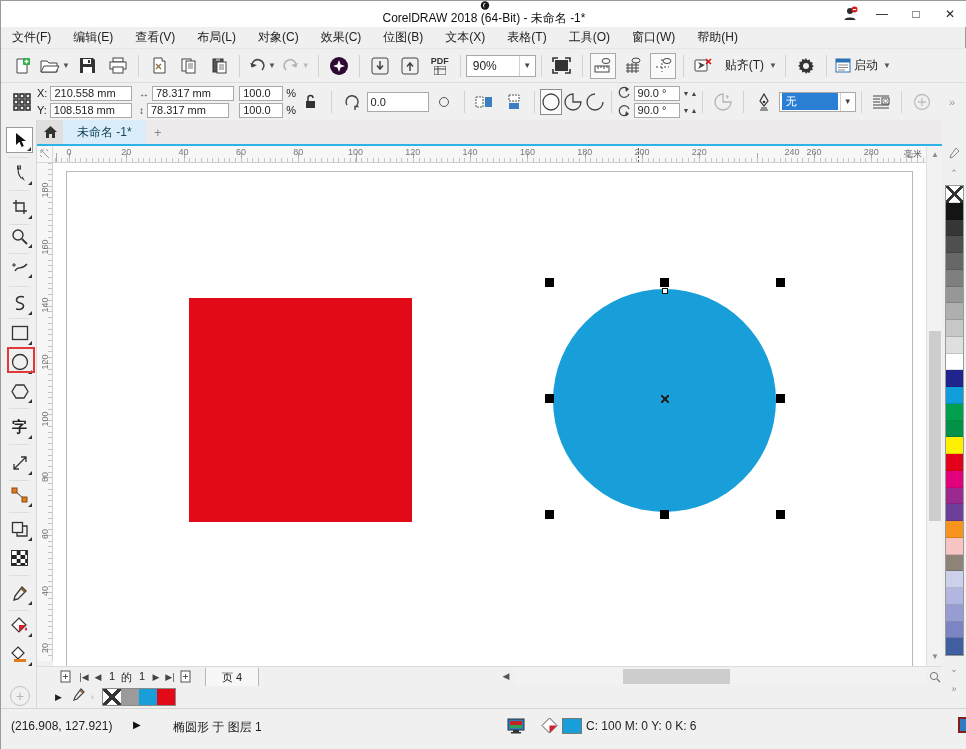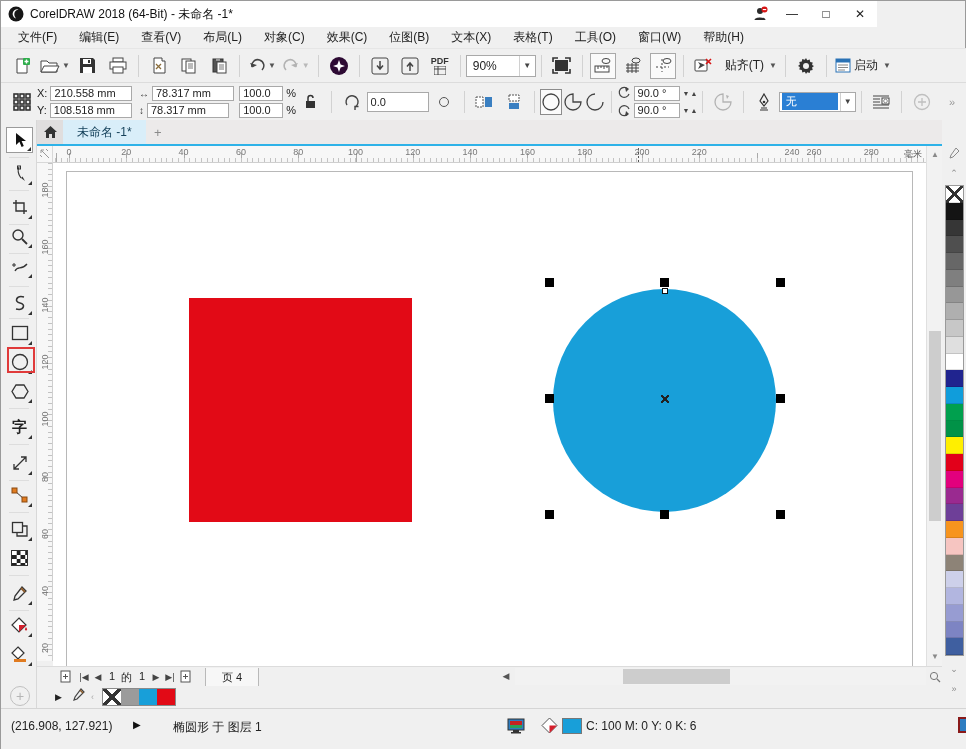--- a/index.html
+++ b/index.html
@@ -1,28 +1,28 @@
 <!DOCTYPE html>
 <html><head>
 <meta charset="utf-8">
 <style>
   * { margin:0; padding:0; box-sizing:border-box; }
   html,body { width:966px; height:749px; font-family:"Liberation Sans",sans-serif; background:#f0f0f0; overflow:hidden; }
   #app { position:relative; width:966px; height:749px; background:#f0f0f0; border:1px solid #9a9a9a; }
 
   
-  .titlebar { position:absolute; left:0; top:0; width:876px; height:26px; background:#fff; display:flex; align-items:center; }
+  .titlebar { position:absolute; left:0; top:0; width:966px; height:26px; background:#fff; display:flex; align-items:center;flex-direction:column; }
   .app-logo { width:16px; height:16px; margin:0 6px 0 7px; }
   .title-text { font-size:12px; color:#111; }
   .titlebar-right { position:absolute; right:0; top:0; height:26px; display:flex; align-items:center; }
   .win-btn { width:34px; height:26px; display:flex; align-items:center; justify-content:center; font-size:12px; color:#222; }
   .account-btn { width:30px; height:26px; display:flex; align-items:center; justify-content:center; position:relative; }
 
   
-  .menubar { position:absolute; left:0; top:26px; width:800px; height:21px; background:#f0f0f0; display:flex; align-items:center; padding-left:6px; }
+  .menubar { position:absolute; left:0; top:26px; width:800px; height:21px; background:#f0f0f0; display:flex; align-items:center; padding-left:0; }
   .menu-item { font-size:12px; color:#222; padding:2px 11px; }
 
   
   .toolbar { position:absolute; left:0; top:47px; width:966px; height:34px; background:#f0f0f0; border-top:1px solid #e6e6e6; display:flex; align-items:center; padding-left:6px; }
   .propbar { position:absolute; left:0; top:81px; width:966px; height:38px; background:#f0f0f0; border-top:1px solid #dcdcdc; display:flex; align-items:center; padding-left:6px; }
   .tbtn { height:26px; min-width:26px; display:flex; align-items:center; justify-content:center; margin:0 2px; border:1px solid transparent; }
   .tbtn svg { display:block; }
   .tbtn.disabled { opacity:.35; }
   .tsep { width:1px; height:22px; background:#d2d2d2; margin:0 5px; }
   .drop { font-size:8px; color:#555; margin-left:2px; }

